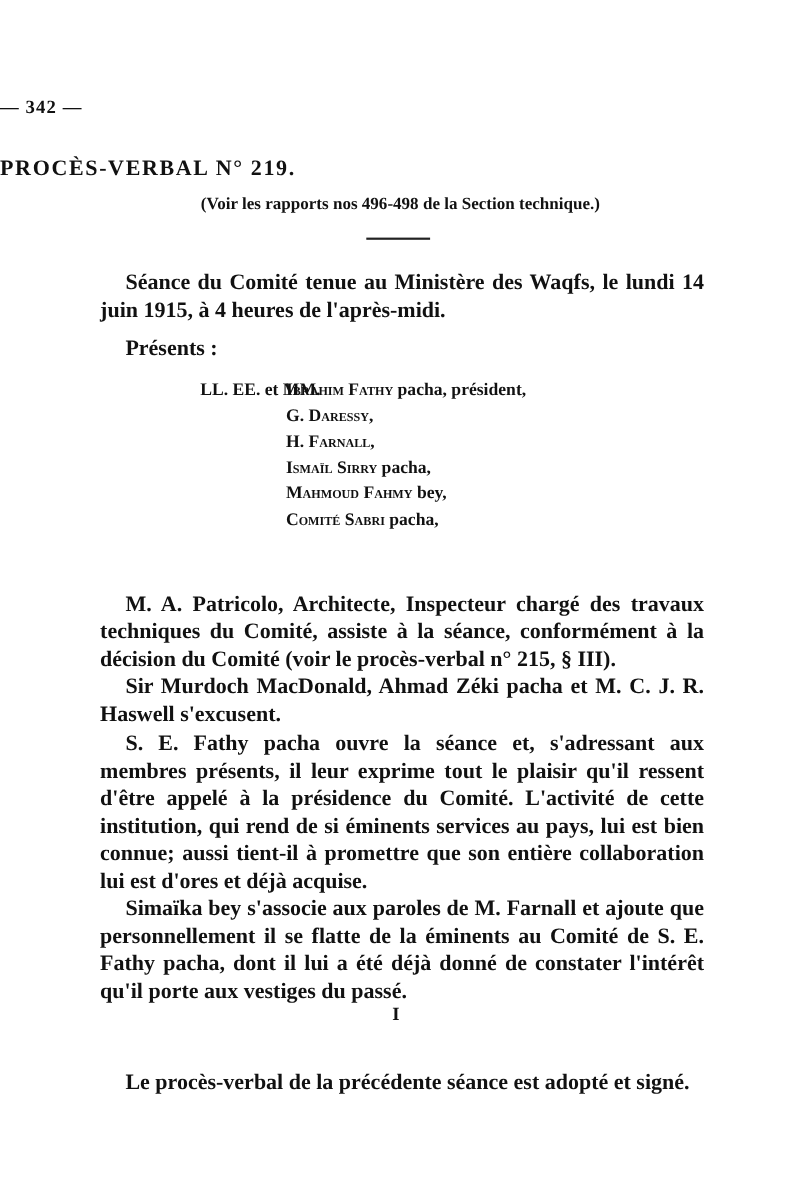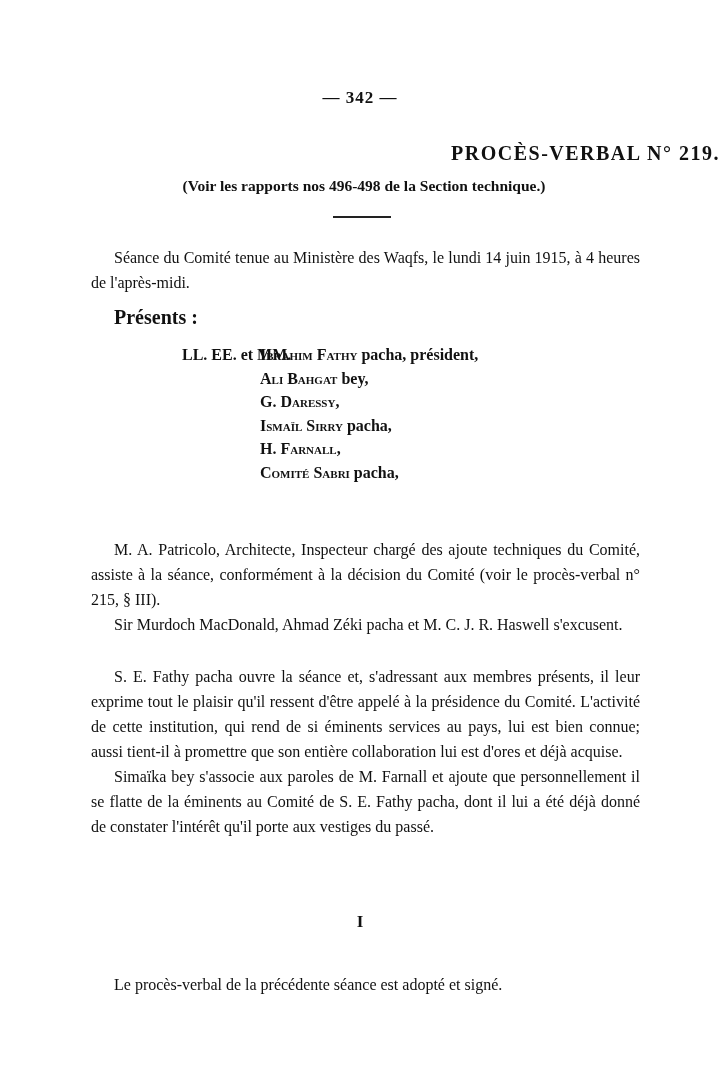--- a/index.html
+++ b/index.html
@@ -1,26 +1,26 @@
 <!DOCTYPE html>
 <html><head>
 <meta charset="utf-8">
 <style>
   html, body { margin: 0; padding: 0; background: #ffffff; }
   body { width: 720px; height: 1082px; position: relative; overflow: hidden;
          font-family: "Liberation Serif", "DejaVu Serif", serif; color: #111; }
   .page { position: absolute; left: 0; top: 0; width: 720px; height: 1082px; }
-  .pagenum { position: absolute; top: 88px; left: 0; width: 720px; text-align: center;
+  .pagenum { position: absolute; top: 88px; left: 0; width: 720px; 
              font-size: 17px; font-weight: bold; letter-spacing: 1px; }
-  .title { position: absolute; top: 142px; left: 0; width: 720px; text-align: right;
+  .title { position: absolute; top: 142px; left: 0; width: 720px; text-align: left;
            font-size: 20px; font-weight: bold; letter-spacing: 1.5px; }
   .subtitle { position: absolute; top: 177px; left: 4px; width: 720px; text-align: center;
               font-size: 15.5px; font-weight: bold; }
   .rule { position: absolute; top: 216px; left: 333px; width: 58px; height: 2px; background: #222; }
-  .block { position: absolute; left: 91px; width: 549px; font-size: 16px; font-weight: normal;
+  .block { position: absolute; left: 91px; width: 549px; font-size: 20px; font-weight: bold;
            line-height: 25px; text-align: justify; }
   .indent { text-indent: 23px; }
   .p { margin: 0; }
   .sc { font-variant: small-caps; }
   .presents-label { position: absolute; left: 114px; top: 306px; font-size: 20px; font-weight: bold; }
   .attendees { position: absolute; left: 134px; top: 343px; font-size: 16px; font-weight: bold; line-height: 23.6px; }
   .att-prefix { position: absolute; left: 0; top: 0; white-space: nowrap; margin-left: 48px; }
   .att-list { position: absolute; left: 126px; top: 0; white-space: nowrap; }
   .att-list div { height: 23.6px; }
   .section-num { position: absolute; top: 912px; left: 0; width: 720px; text-align: center; font-size: 17px; font-weight: bold; }
@@ -37,30 +37,30 @@
   <div class="block" style="top:245px;">
     <p class="p indent">Séance du Comité tenue au Ministère des Waqfs, le lundi 14 juin 1915, à 4 heures de l'après-midi.</p>
   </div>
 
   <div class="presents-label">Présents :</div>
 
   <div class="attendees">
     <div class="att-prefix">LL. EE. et MM.</div>
     <div class="att-list" id="att-list">
         <div><span class="sc">Ibrahim Fathy</span><span> pacha, président,</span></div>
-        <div><span class="sc">Ali Bahgat</span><span> bey,</span></div>
         <div><span class="sc">G. Daressy</span><span>,</span></div>
+        <div><span class="sc">H. Farnall</span><span>,</span></div>
         <div><span class="sc">Ismaïl Sirry</span><span> pacha,</span></div>
-        <div><span class="sc">H. Farnall</span><span>,</span></div>
+        <div><span class="sc">Mahmoud Fahmy</span><span> bey,</span></div>
         <div><span class="sc">Comité Sabri</span><span> pacha,</span></div>
       </div>
   </div>
 
   <div class="block" style="top:537px;">
-    <p class="p indent">M. A. Patricolo, Architecte, Inspecteur chargé des ajoute techniques du Comité, assiste à la séance, conformément à la décision du Comité (voir le procès-verbal n° 215, § III).</p>
+    <p class="p indent">M. A. Patricolo, Architecte, Inspecteur chargé des travaux techniques du Comité, assiste à la séance, conformément à la décision du Comité (voir le procès-verbal n° 215, § III).</p>
     <p class="p indent">Sir Murdoch MacDonald, Ahmad Zéki pacha et M. C. J. R. Haswell s'excusent.</p>
   </div>
 
   <div class="block" style="top:664px;">
     <p class="p indent">S. E. Fathy pacha ouvre la séance et, s'adressant aux membres présents, il leur exprime tout le plaisir qu'il ressent d'être appelé à la présidence du Comité. L'activité de cette institution, qui rend de si éminents services au pays, lui est bien connue; aussi tient-il à promettre que son entière collaboration lui est d'ores et déjà acquise.</p>
     <p class="p indent">Simaïka bey s'associe aux paroles de M. Farnall et ajoute que personnellement il se flatte de la éminents au Comité de S. E. Fathy pacha, dont il lui a été déjà donné de constater l'intérêt qu'il porte aux vestiges du passé.</p>
   </div>
 
   <div class="section-num">I</div>
 

